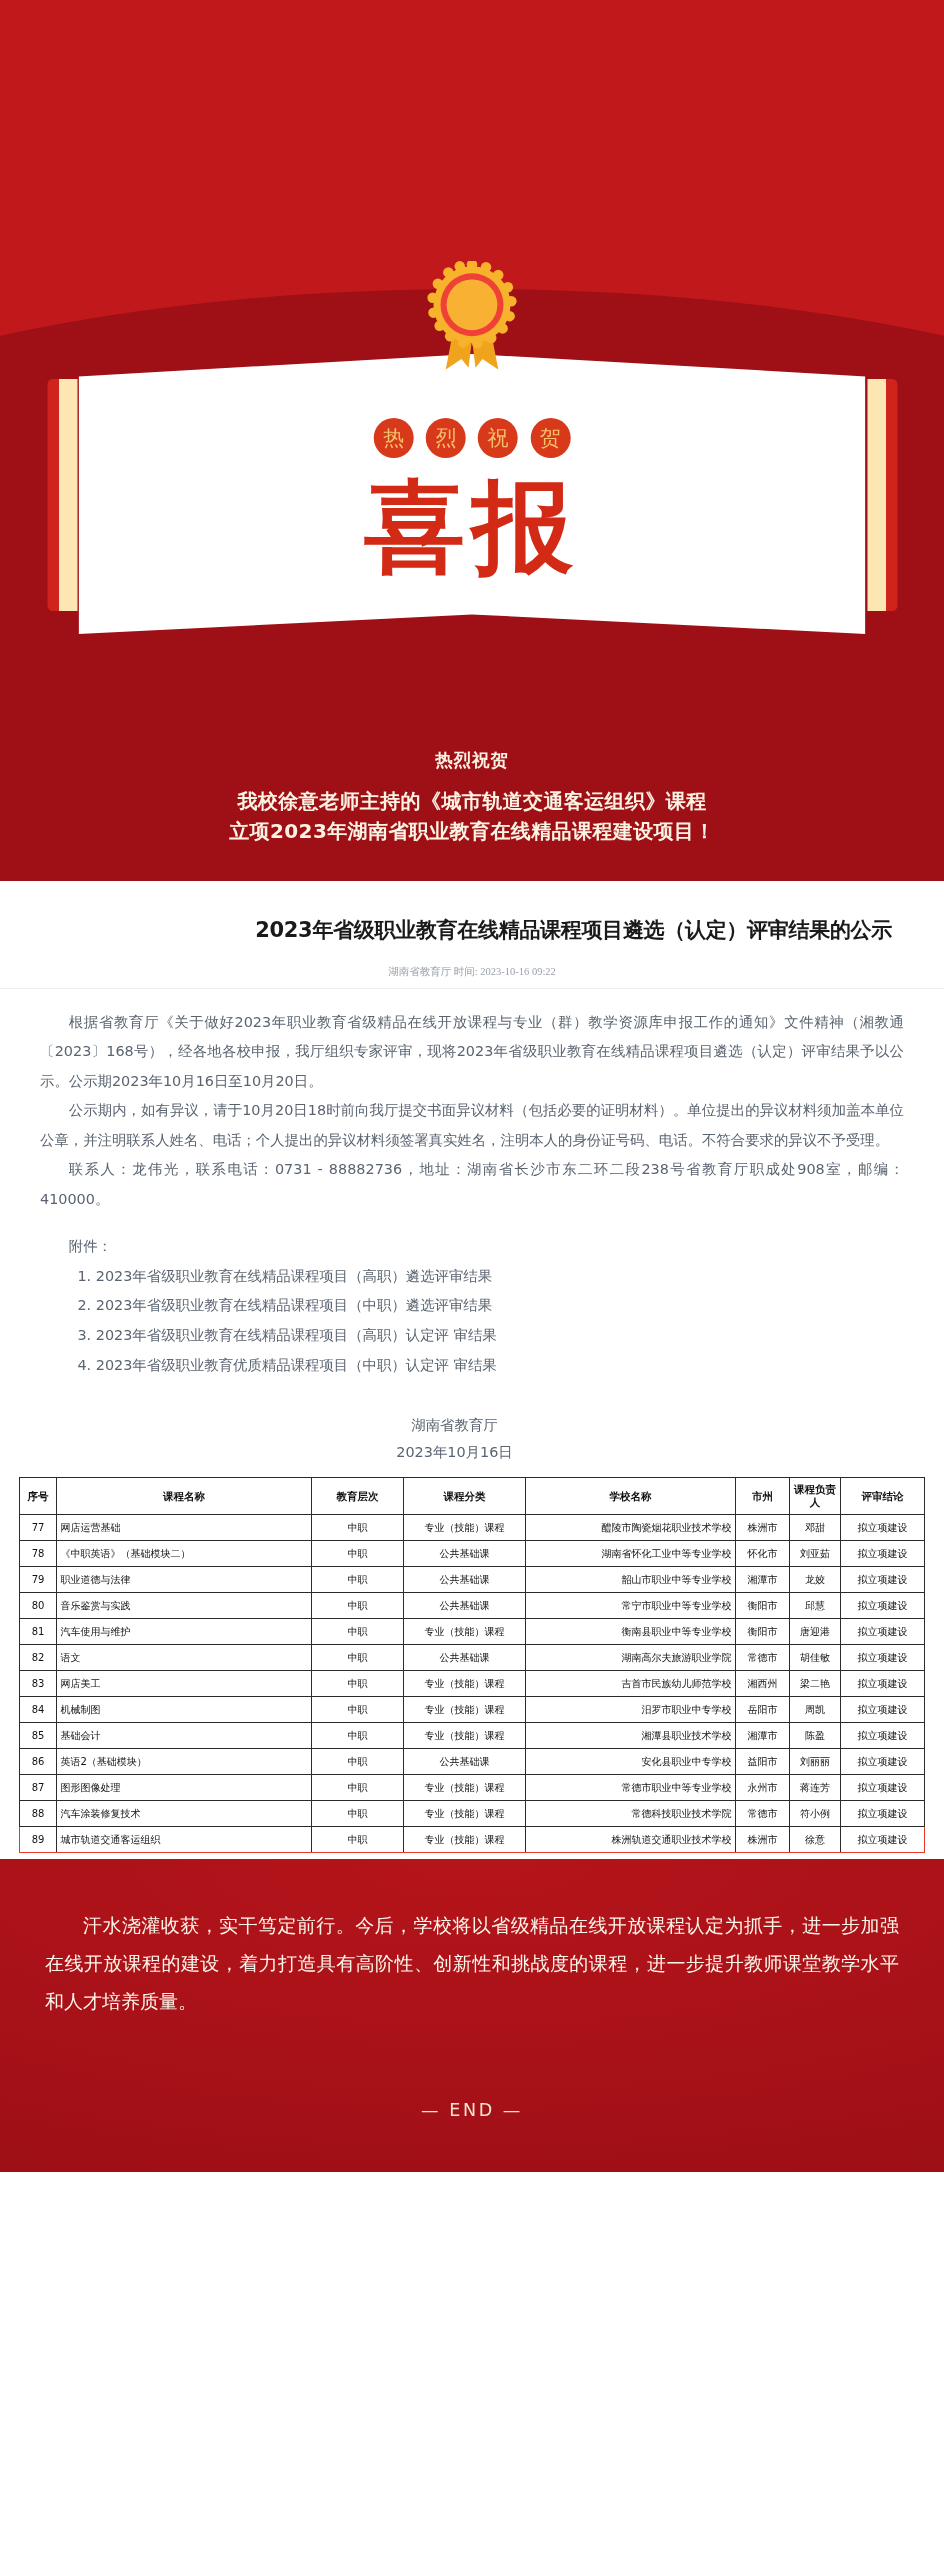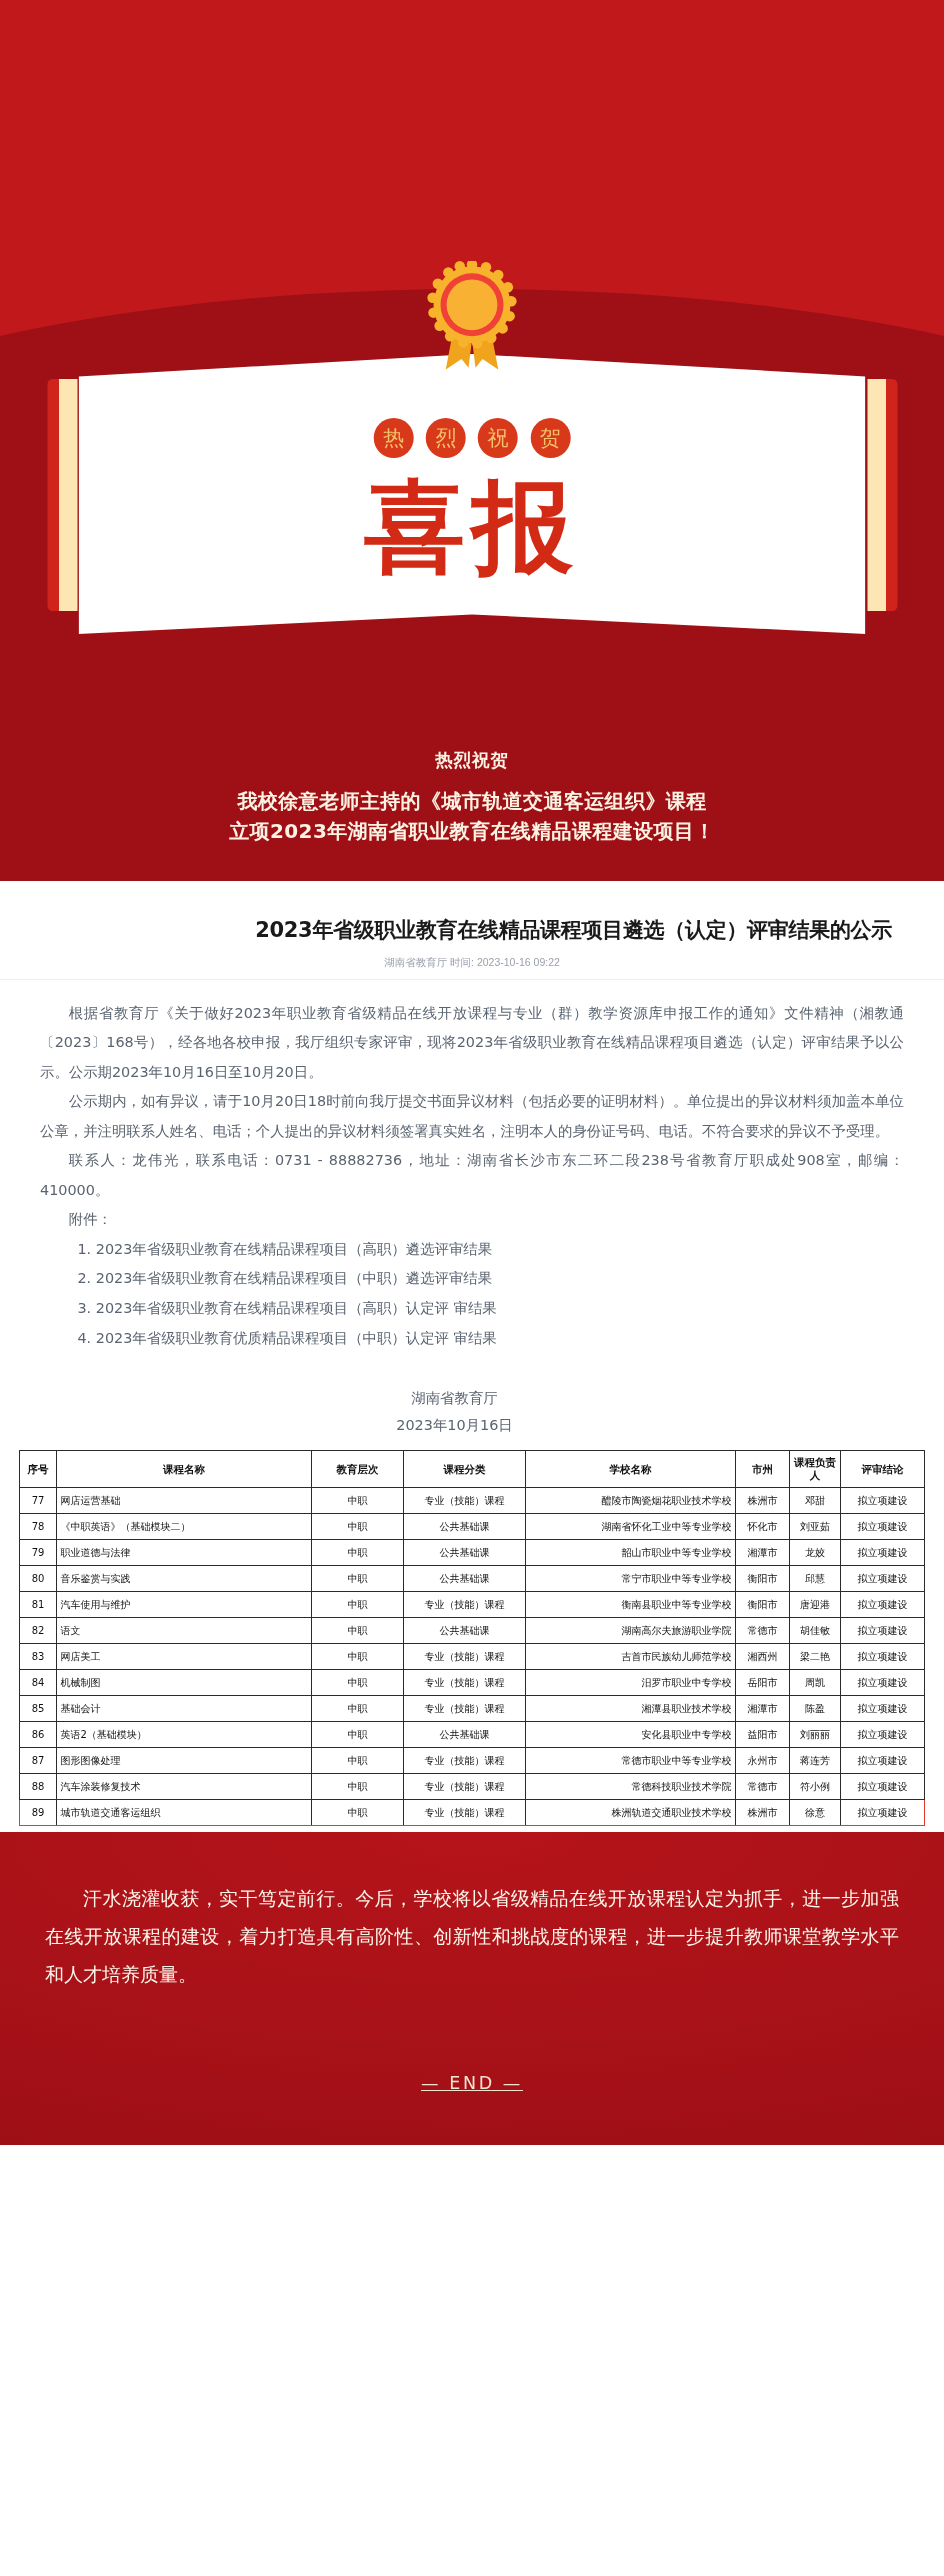--- a/index.html
+++ b/index.html
@@ -136,36 +136,36 @@
     font-weight: bold;
     color: #1a1a1a;
     padding: 35px 52px 0 52px;
     font-family: "DejaVu Sans", sans-serif;
     letter-spacing: -0.3px;
   }
   .doc-meta {
     text-align: center;
     font-size: 10.5px;
     color: #9aa0ac;
-    margin-top: 12px;
+    margin-top: 21px;
     padding-bottom: 8.7px;
     border-bottom: 0.9px solid #eceef1;
-    font-family: Liberation Sans, sans-serif;
+    font-family: Liberation Serif, serif;
   }
   .doc-body {
     padding: 19px 40px 0 40px;
     color: #5a6470;
     font-size: 14.4px;
     line-height: 2.05;
     font-family: "DejaVu Sans", sans-serif;
     text-align: justify;
   }
   .doc-body p { margin-bottom: 0; }
   .indent { text-indent: 2em; }
-  .att-list { margin-top: 0; }
+  .att-list { margin-top: 18px; }
   .att-list .item { text-indent: 2.6em; }
   .sign {
     text-align: center;
     margin-top: 31.5px;
     padding-right: 35px;
     color: #5a6470;
     font-size: 14.4px;
     line-height: 1.9;
     font-family: "DejaVu Sans", sans-serif;
   }
@@ -239,21 +239,20 @@
     text-indent: 2em;
     font-family: "DejaVu Sans", sans-serif;
   }
   .end {
     text-align: center;
     color: #f3e3cf;
     font-size: 17.5px;
     letter-spacing: 2.6px;
     padding: 80px 0 52px 0;
     font-family: "DejaVu Sans", sans-serif;
-    text-decoration: underline;
   }
 </style>
 </head>
 <body>
 
 <div class="page">
 
   <div class="hero">
     <div class="hero-grad"></div>
     <div class="flap2"></div>

